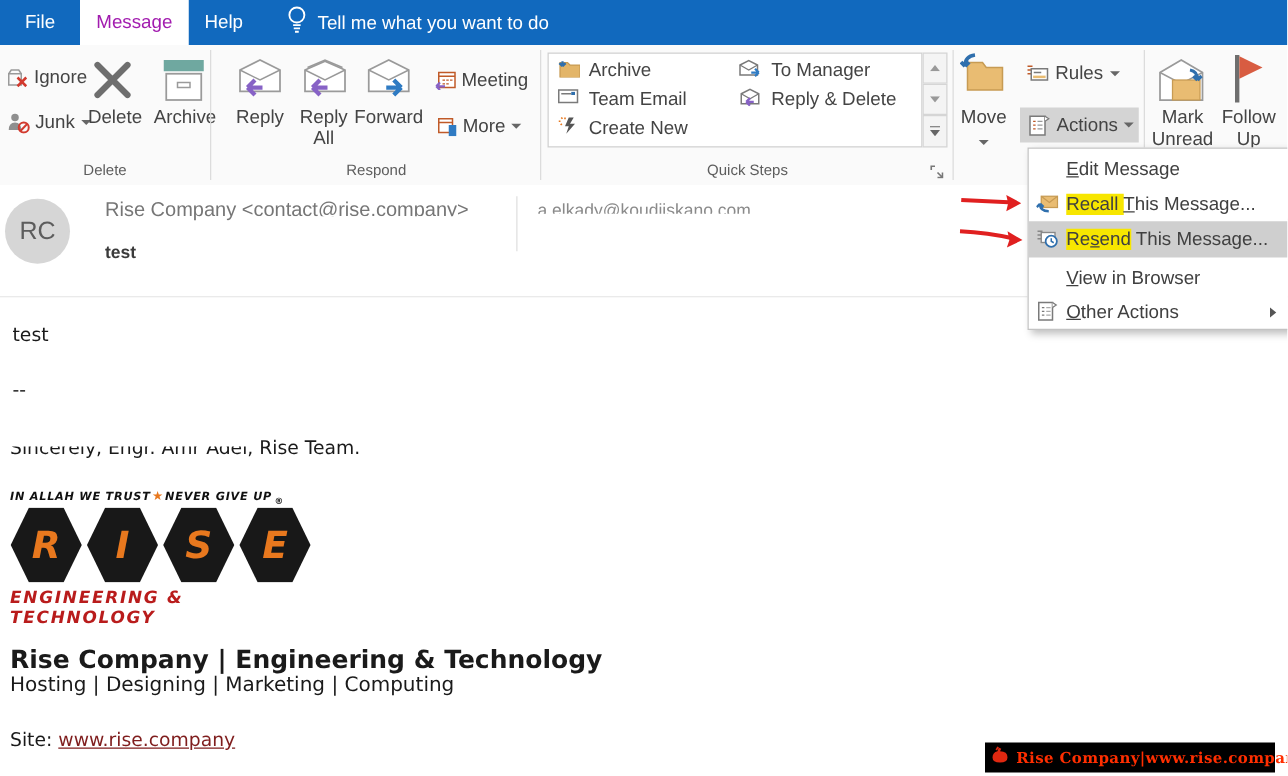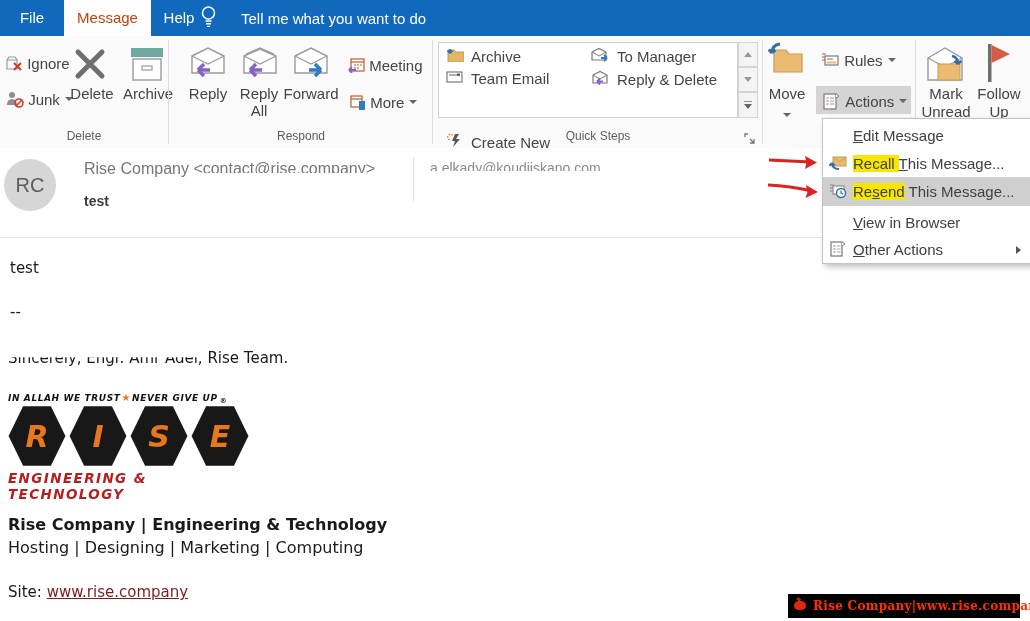--- a/index.html
+++ b/index.html
@@ -5,26 +5,26 @@
   * { margin:0; padding:0; box-sizing:border-box; }
   html,body { background:#fff; }
   #app {
     position:relative; width:1030px; height:621px; overflow:hidden;
     font-family:"Liberation Sans", sans-serif; background:#fff;
   }
   
   .tabbar { position:absolute; left:0; top:0; width:1030px; height:36px; background:#1169be; }
   .tab { position:absolute; top:0; height:36px; line-height:36px; text-align:center;
          color:#fff; font-size:15px; cursor:pointer; }
-  .tab.active { background:#fff; color:#c2410c;text-align:center; }
+  .tab.active { background:#fff; color:#a21caf;text-align:center; }
   .tab-file { left:0; width:64px;border-radius:17px; }
   .tab-message { left:64px; width:87px; }
   .tab-help { left:151px; width:56px; }
-  .tellme { position:absolute; left:200px; top:0; height:36px; display:flex; align-items:center;
-            color:#fff; font-size:15px; gap:24px; cursor:pointer; }
+  .tellme { position:absolute; left:229px; top:0; height:36px; display:flex; align-items:center;
+            color:#fff; font-size:15px; gap:8px; cursor:pointer; }
   
   .ribbon { position:absolute; left:0; top:36px; width:1030px; height:140px; background:#fafafa;
             border-bottom:1px solid #dcdcdc; }
   .rlabel { position:absolute; top:93px; font-size:12px; color:#5d5d5d; text-align:center; }
   .rdiv { position:absolute; top:4px; height:104px; width:1px; background:#dcdcdc; }
   .rbtn { position:absolute; color:#444; font-size:15px; cursor:pointer; white-space:nowrap; }
   .rbtn .lbl { vertical-align:middle; }
   .bigbtn-label { position:absolute; font-size:15px; color:#444; text-align:center; cursor:pointer; white-space:nowrap; }
   .dd { display:inline-block; width:0; height:0; border-left:4px solid transparent;
         border-right:4px solid transparent; border-top:4px solid #666; margin-left:5px; vertical-align:middle; }
@@ -55,21 +55,21 @@
   .logo-tag { display:flex; align-items:center; font-weight:bold; font-size:9px; letter-spacing:.6px;
               color:#111; white-space:nowrap; font-family:"DejaVu Sans", sans-serif; }
   .logo-tag .star { color:#e8781e; font-size:10px; margin:0 1px; }
   .logo-tag .reg { font-size:7px; margin-left:2px; transform:translateY(3px); }
   .hexrow { display:flex; gap:3px; margin-top:2px; }
   .hex { width:58px; height:62px; background:#181818; color:#e8781e; font-weight:bold; font-size:30px;
          display:flex; align-items:center; justify-content:center;
          clip-path:polygon(26% 2%, 74% 2%, 99% 50%, 74% 98%, 26% 98%, 1% 50%); }
   .logo-sub { margin-top:3px; font-weight:bold; font-size:13.5px; letter-spacing:1.4px; color:#b91c1c;
               font-family:"DejaVu Sans", sans-serif; }
-  .sigbold { position:absolute; left:8px; top:277px; font-size:16px; font-weight:bold; }
+  .sigbold { position:absolute; left:8px; top:277px; font-size:20px; font-weight:bold; }
   .sigline { position:absolute; left:8px; top:300px; font-size:16px; }
   .siteline { position:absolute; left:8px; top:345px; font-size:15px; }
   .siteline a { color:#7f1d1d; text-decoration:underline; cursor:pointer; }
   .watermark { position:absolute; left:788px; top:356px; width:232px; height:24px; background:#000;
                display:flex; align-items:center; gap:5px; padding-left:4px; }
   .watermark .wtxt { color:#ff2e00; font-family:"DejaVu Serif", serif; font-weight:bold; font-size:12px;
                      letter-spacing:.3px; white-space:nowrap; }
   
   .arrows { position:absolute; left:765px; top:148px; z-index:40; pointer-events:none; }
   
@@ -197,21 +197,21 @@
       <span>Archive</span>
     </div>
     <div class="qsitem" style="left:446px; top:34px;">
       <span><svg width="18" height="14" viewBox="0 0 18 14">
             <rect x="1" y="2" width="15" height="10" fill="#fff" stroke="#7a7a7a" stroke-width="1.2"></rect>
             <path d="M3 5 h8" stroke="#7a7a7a" stroke-width="1.2"></path>
             <rect x="11" y="3.5" width="3" height="2.5" fill="#2f6fad"></rect>
           </svg></span>
       <span>Team Email</span>
     </div>
-    <div class="qsitem" style="left:446px; top:57px;margin-top:40px;">
+    <div class="qsitem" style="left:446px; top:57px;">
       <span><svg width="18" height="15" viewBox="0 0 18 15">
             <path d="M3 1 l1 1 M1 4 l1.4 0 M2.5 7 l1 -1 M6 1 l0 1.4" stroke="#e8781e" stroke-width="1.3"></path>
             <path d="M9 1 L6 8 h3 l-2 6 7 -8 h-4 l3 -5 z" fill="#555"></path>
           </svg></span>
       <span>Create New</span>
     </div>
     <div class="qsitem" style="left:590px; top:11px;">
       <span><svg width="20" height="15" viewBox="0 0 20 15">
             <path d="M2 5 L9 1.5 L16 5 V13 H2 Z" fill="#fff" stroke="#7a7a7a" stroke-width="1.2"></path>
             <path d="M2 5 L9 9 L16 5" fill="none" stroke="#7a7a7a" stroke-width="1"></path>

